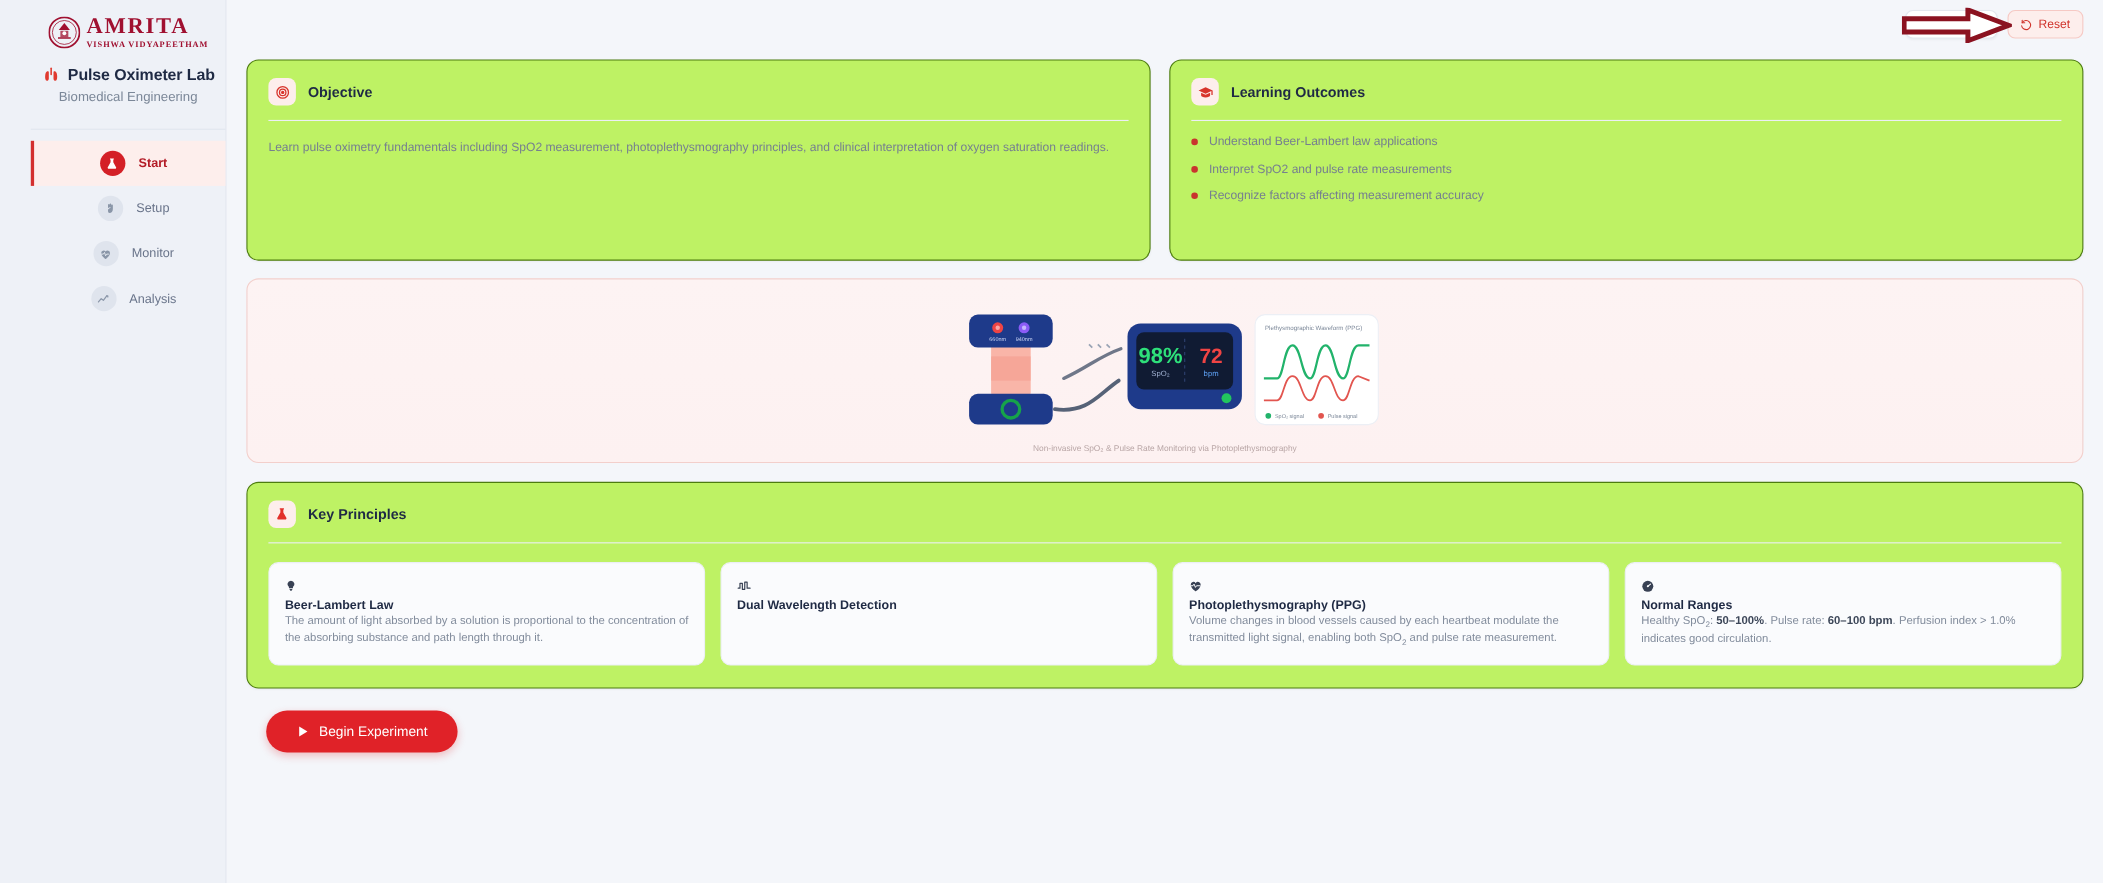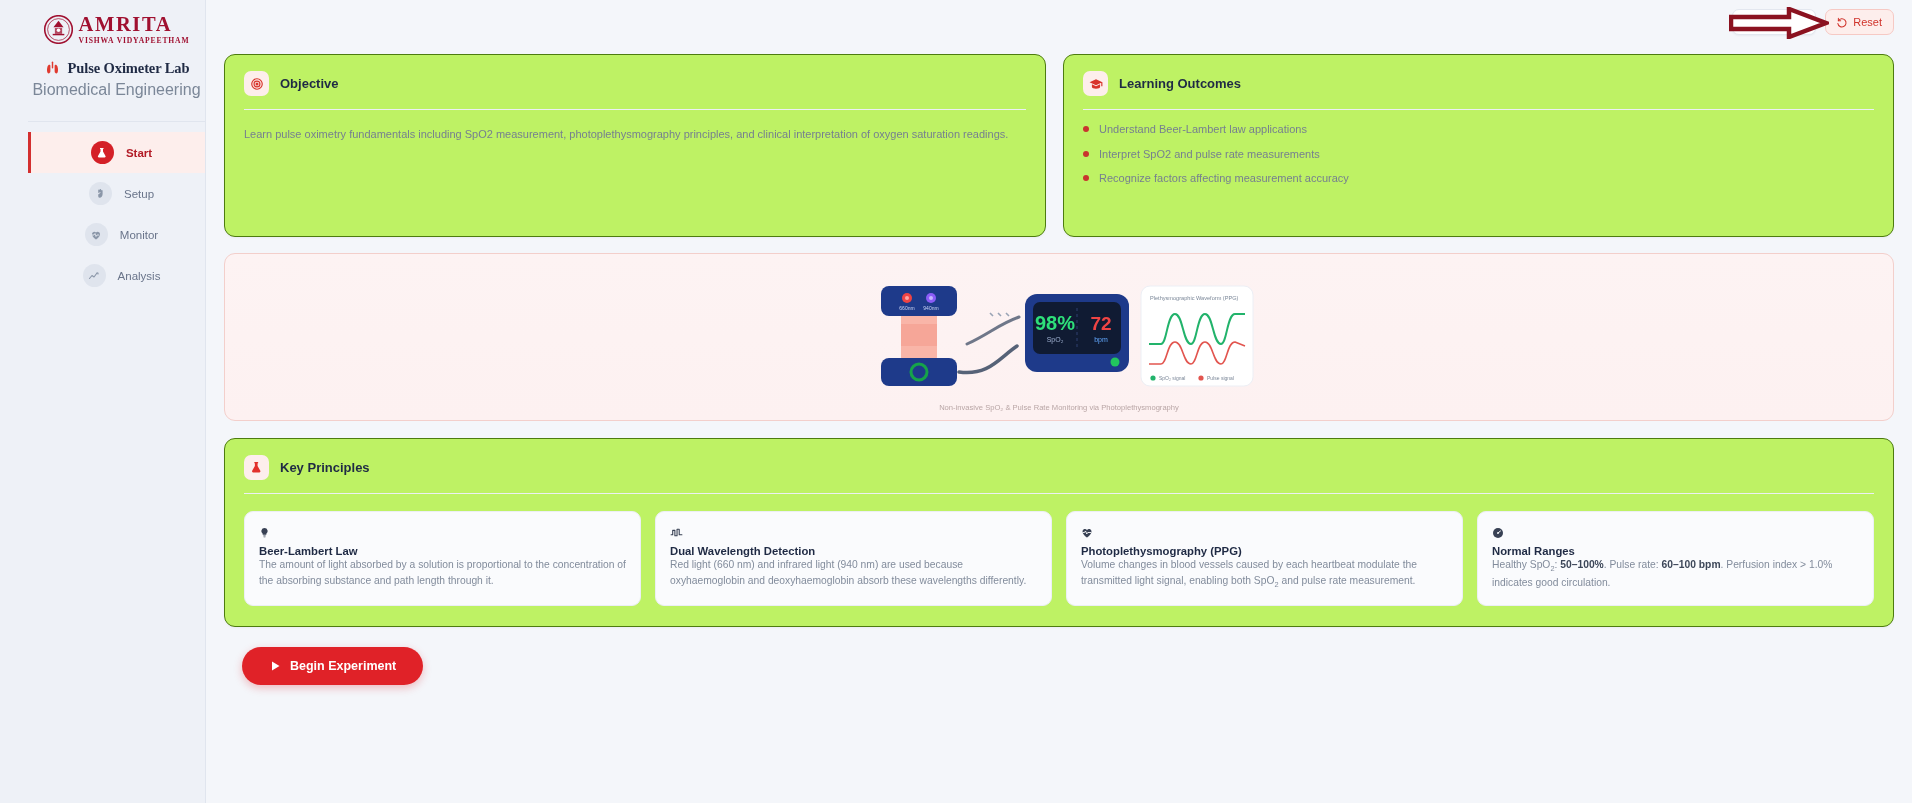--- a/index.html
+++ b/index.html
@@ -28,24 +28,24 @@
   .amrita-main {
     font-size: 20.5px; font-weight: 700; color: #a01030;
     letter-spacing: 1.6px; font-family: "Liberation Serif", serif;
   }
   .amrita-sub {
     font-size: 7.6px; font-weight: 600; color: #a01030;
     letter-spacing: 0.85px; margin-top: 2px; font-family: "Liberation Serif", serif;
   }
   .lab-title-row {
     display: flex; align-items: center; justify-content: center;
-    gap: 7px; margin-top: 16px; font-family: Liberation Serif, serif;
+    gap: 7px; margin-top: 16px;
   }
   .lab-title { font-size: 14.5px; font-weight: 700; color: #1f2a44; letter-spacing: -0.1px; }
-  .lab-sub { font-size: 16px; color: #7b8798; text-align: center; margin-top: 4px; }
+  .lab-sub { font-size: 12px; color: #7b8798; text-align: center; margin-top: 4px; }
   .side-div { height: 1px; background: #e0e5ee; margin: 12px 0 10px; }
 
   .nav { display: flex; flex-direction: column; }
   .nav-item {
     display: flex; align-items: center; gap: 12px;
     padding: 9px 0 9px 10px; cursor: pointer; position: relative; justify-content: center;
   }
   .nav-item.active { background: #fdeeec; }
   .nav-item.active::before {
     content: ""; position: absolute; left: 0; top: 0; bottom: 0;
@@ -135,21 +135,21 @@
   }
   .princ-ico { font-size: 11px; color: #384154; height: 15px; display: flex; align-items: center; }
   .princ-title { font-size: 11.3px; font-weight: 700; color: #1f2a44; margin-top: 5px; }
   .princ-desc { font-size: 10.3px; color: #828c9c; line-height: 1.55; margin-top: 0; }
   .princ-desc b { color: #3d4759; font-weight: 700; }
 
   .btn-begin {
     margin: 20px 0 0 18px;
     display: inline-flex; align-items: center; gap: 9px;
     background: #e02228; border: none; border-radius: 22px;
-    padding: 12px 27px; color: #ffffff; font-size: 12.5px; font-weight: 700;
+    padding: 12px 27px; color: #ffffff; font-size: 12.5px; font-weight: 400;
     cursor: pointer; box-shadow: 0 3px 8px rgba(224,34,40,.28);
     font-family: "Liberation Sans", sans-serif;
   }
   .sup { font-size: .72em; vertical-align: sub; }
 </style>
 </head>
 <body>
 
 <div class="app">
 
@@ -359,21 +359,20 @@
             <div class="princ-desc">The amount of light absorbed by a solution is proportional to the concentration of the absorbing substance and path length through it.</div>
           </div>
 
           <div class="princ">
             <div class="princ-ico">
               <svg width="13" height="13" viewBox="0 0 24 24" fill="none" stroke="#384154" stroke-width="2" stroke-linecap="round" stroke-linejoin="round">
                   <path d="M2 16h3V8h4v10h4V6h4v10h5"></path>
                 </svg>
             </div>
             <div class="princ-title">Dual Wavelength Detection</div>
-            <div class="princ-desc">Red light (660 nm) and infrared light (940 nm) are used because oxyhaemoglobin and deoxyhaemoglobin absorb these wavelengths differently.</div>
           </div>
 
           <div class="princ">
             <div class="princ-ico">
               <svg width="12" height="12" viewBox="0 0 24 24">
                   <path d="M12 21s-9-5.5-9-12a4.8 4.8 0 019-2.6A4.8 4.8 0 0121 9c0 6.5-9 12-9 12z" fill="#384154"></path>
                   <path d="M3 11h4l2-3 2.5 6 2-3h7" stroke="#fafbfd" stroke-width="1.8" fill="none" stroke-linejoin="round"></path>
                 </svg>
             </div>
             <div class="princ-title">Photoplethysmography (PPG)</div>

